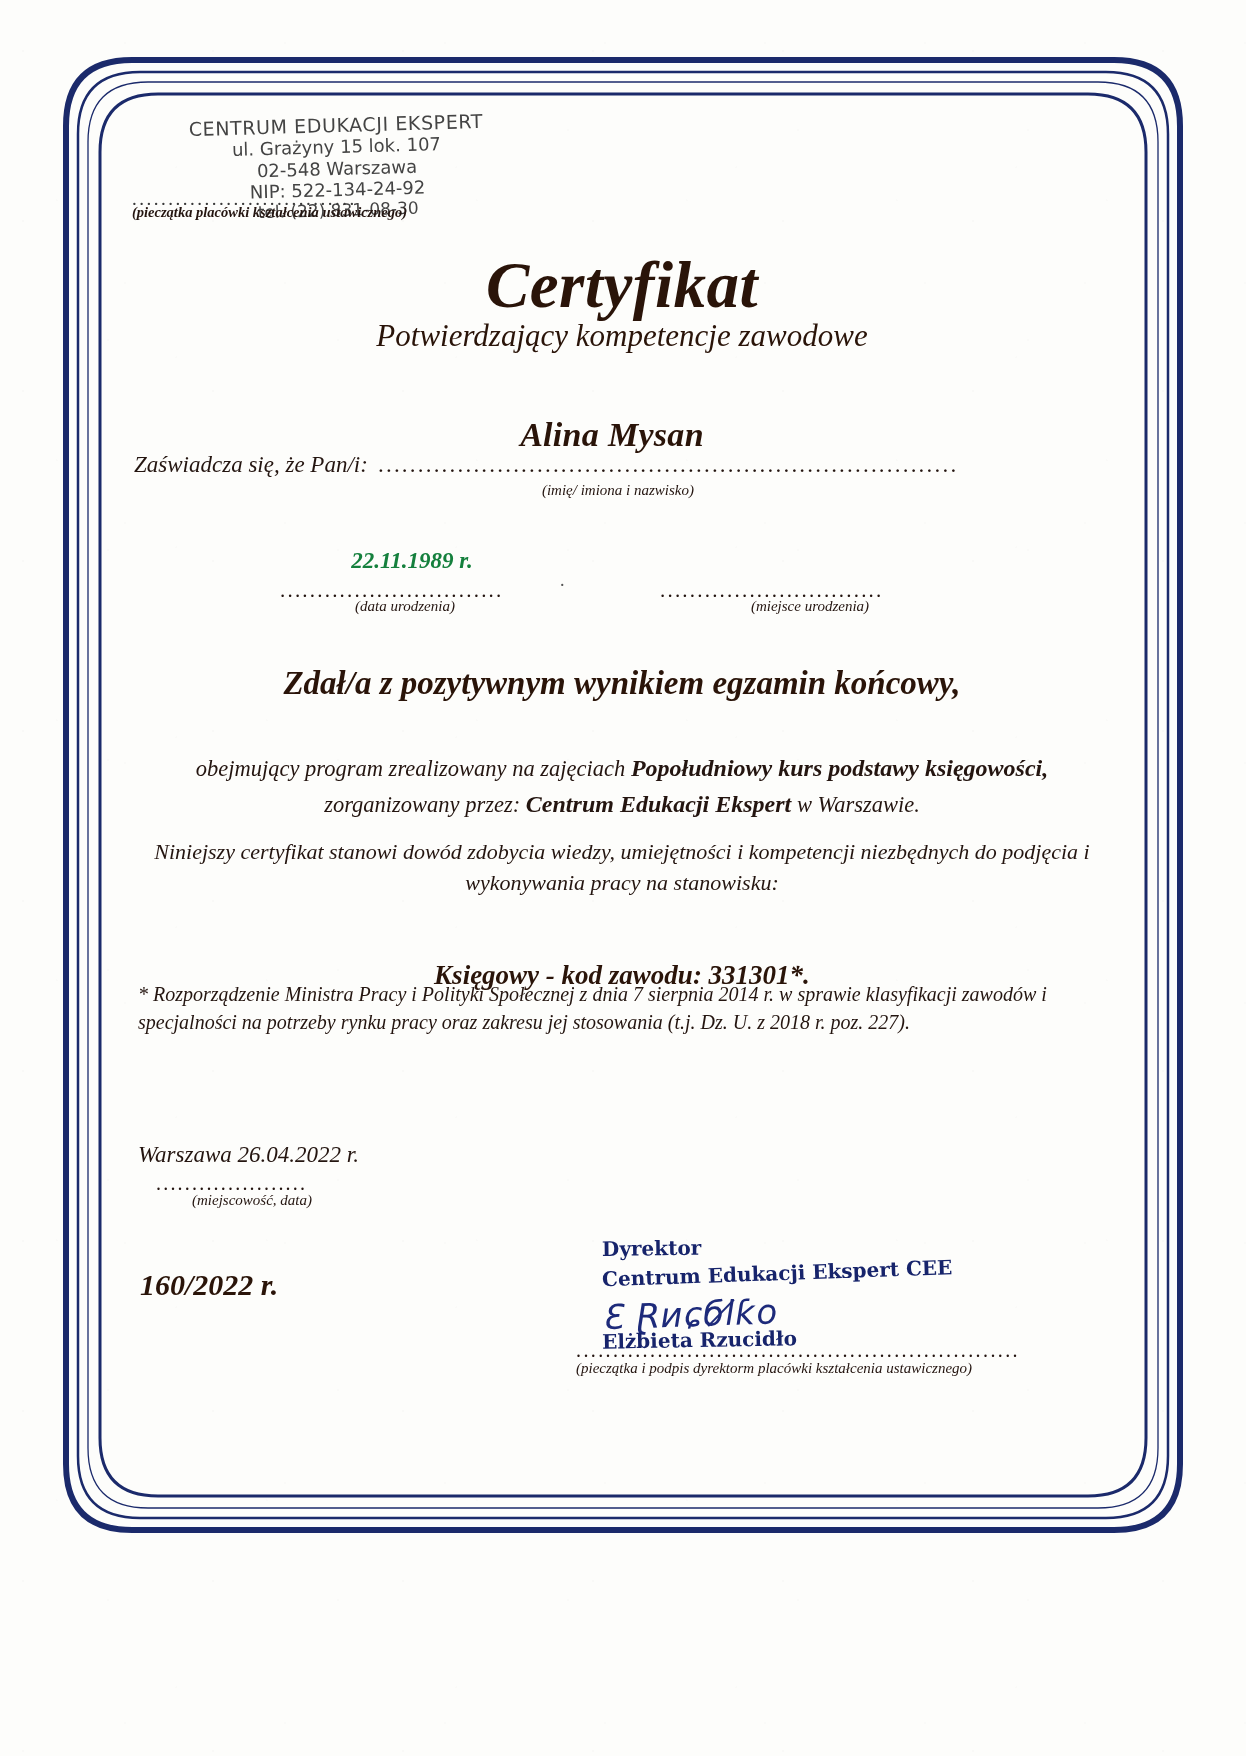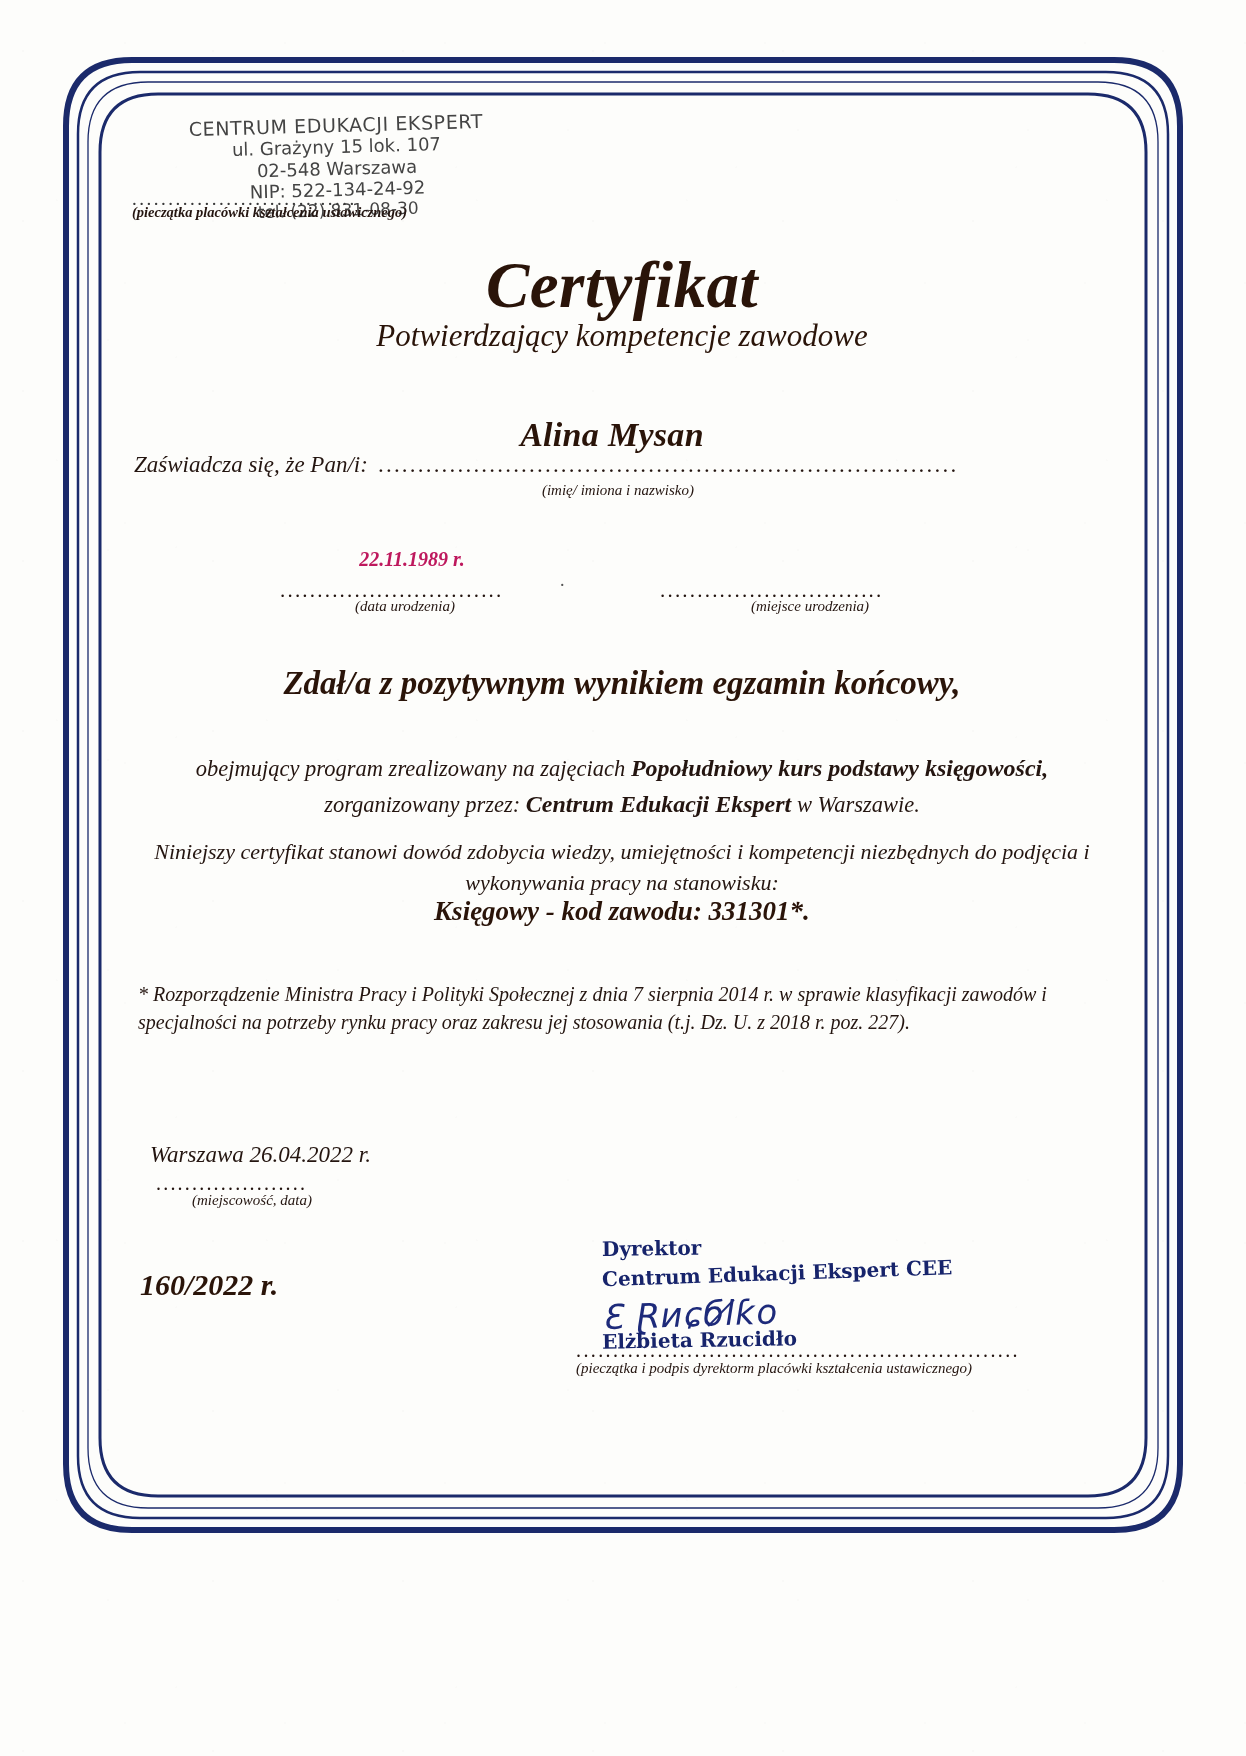--- a/index.html
+++ b/index.html
@@ -163,24 +163,24 @@
     color: #241510;
   }
 
   
   .birth-date-value {
     position: absolute;
     left: 150px;
     top: 448px;
     width: 260px;
     text-align: center;
-    font-size: 20px;
-    font-weight: bold;
-    font-style: italic;
-    color: #be185d;
+    font-size: 23px;
+    font-weight: bold;
+    font-style: italic;
+    color: #15803d;
   }
   .birth-date-dots {
     position: absolute;
     left: 148px;
     top: 478px;
     width: 250px;
     font-size: 21px;
     letter-spacing: 2.2px;
     color: #241510;
     overflow: hidden;
@@ -272,21 +272,21 @@
     width: 972px;
     text-align: center;
     font-size: 22px;
     font-style: italic;
     line-height: 1.42;
     color: #241510;
   }
   .position {
     position: absolute;
     left: 0;
-    top: 796px;
+    top: 860px;
     width: 980px;
     text-align: center;
     font-size: 27px;
     font-weight: bold;
     font-style: italic;
     color: #2a1409;
   }
   .footnote {
     position: absolute;
     left: 6px;
@@ -300,21 +300,20 @@
   }
 
   
   .place-date {
     position: absolute;
     left: 6px;
     top: 1042px;
     font-size: 23px;
     font-style: italic;
     color: #241510;
-    margin-left: 12px;
   }
   .place-date-dots {
     position: absolute;
     left: 24px;
     top: 1072px;
     width: 190px;
     font-size: 20px;
     letter-spacing: 2.2px;
     color: #241510;
     overflow: hidden;

